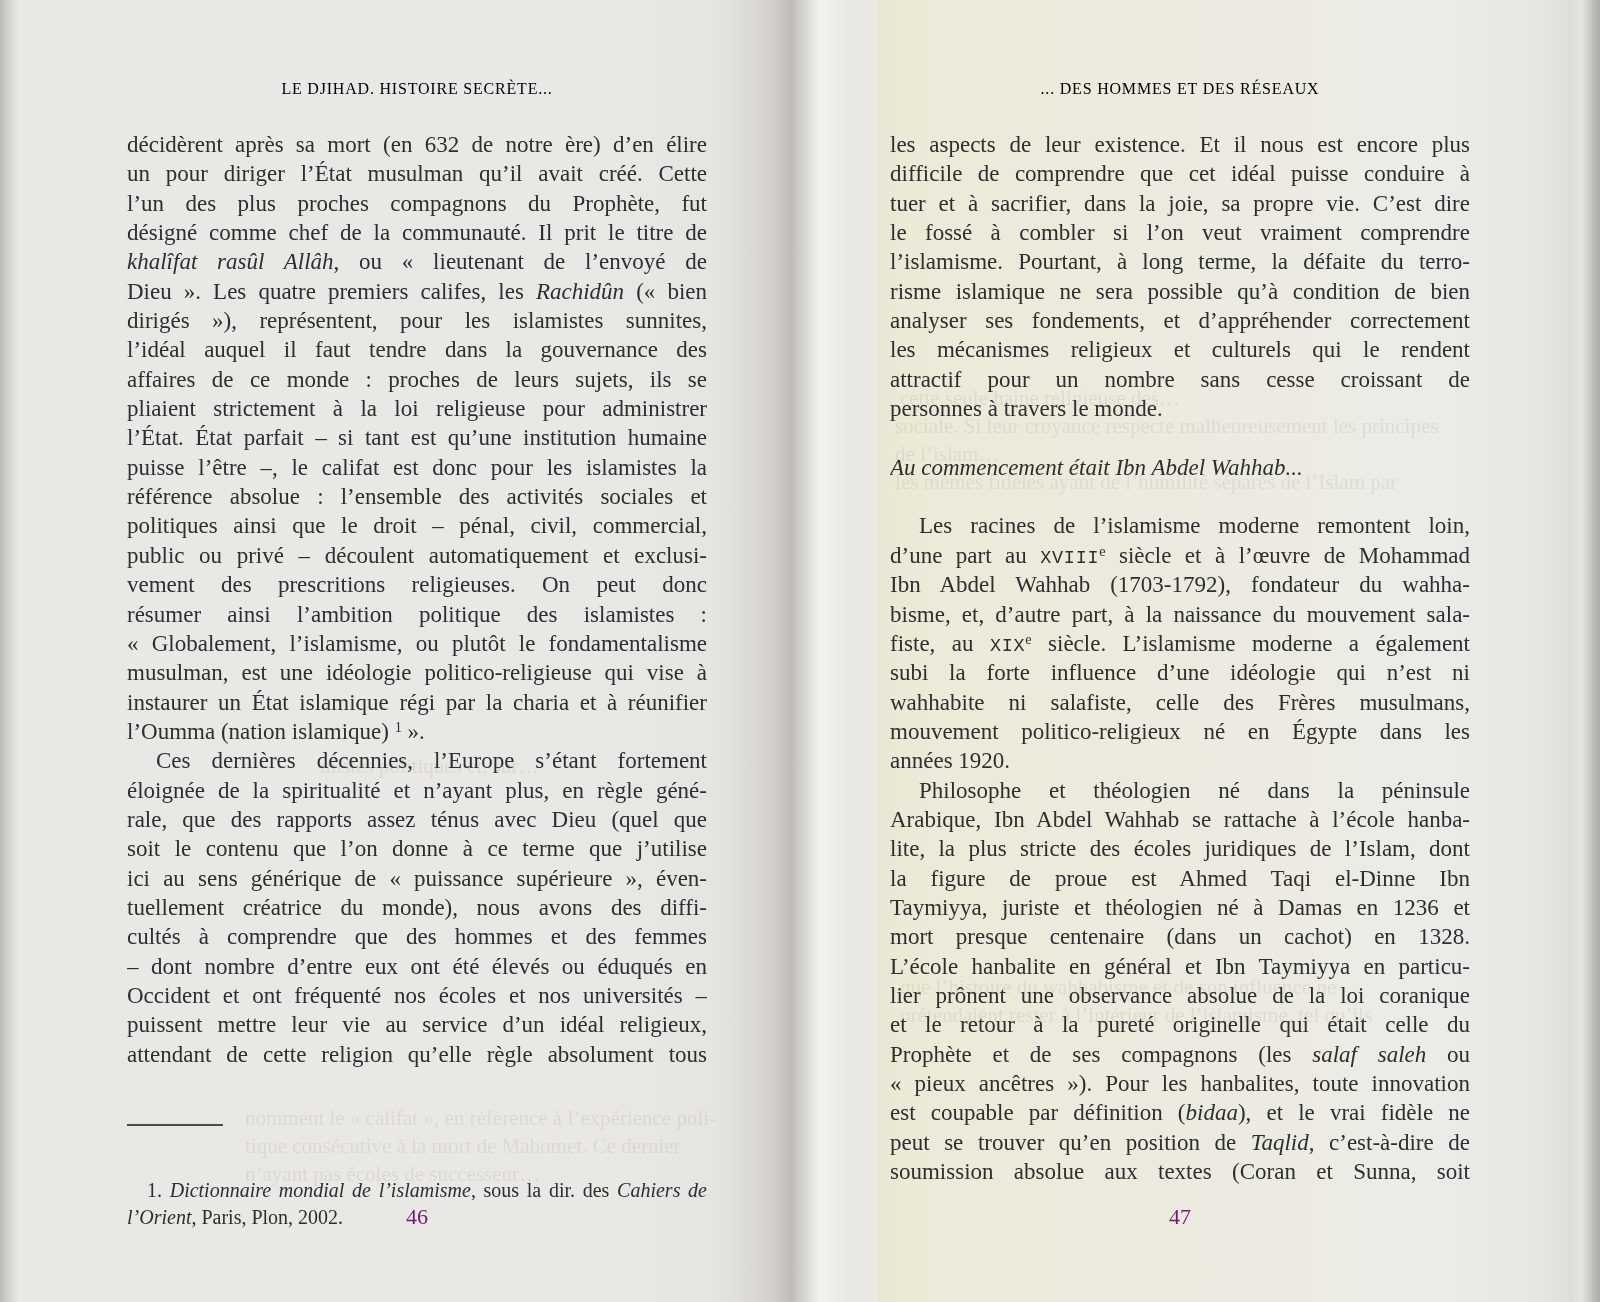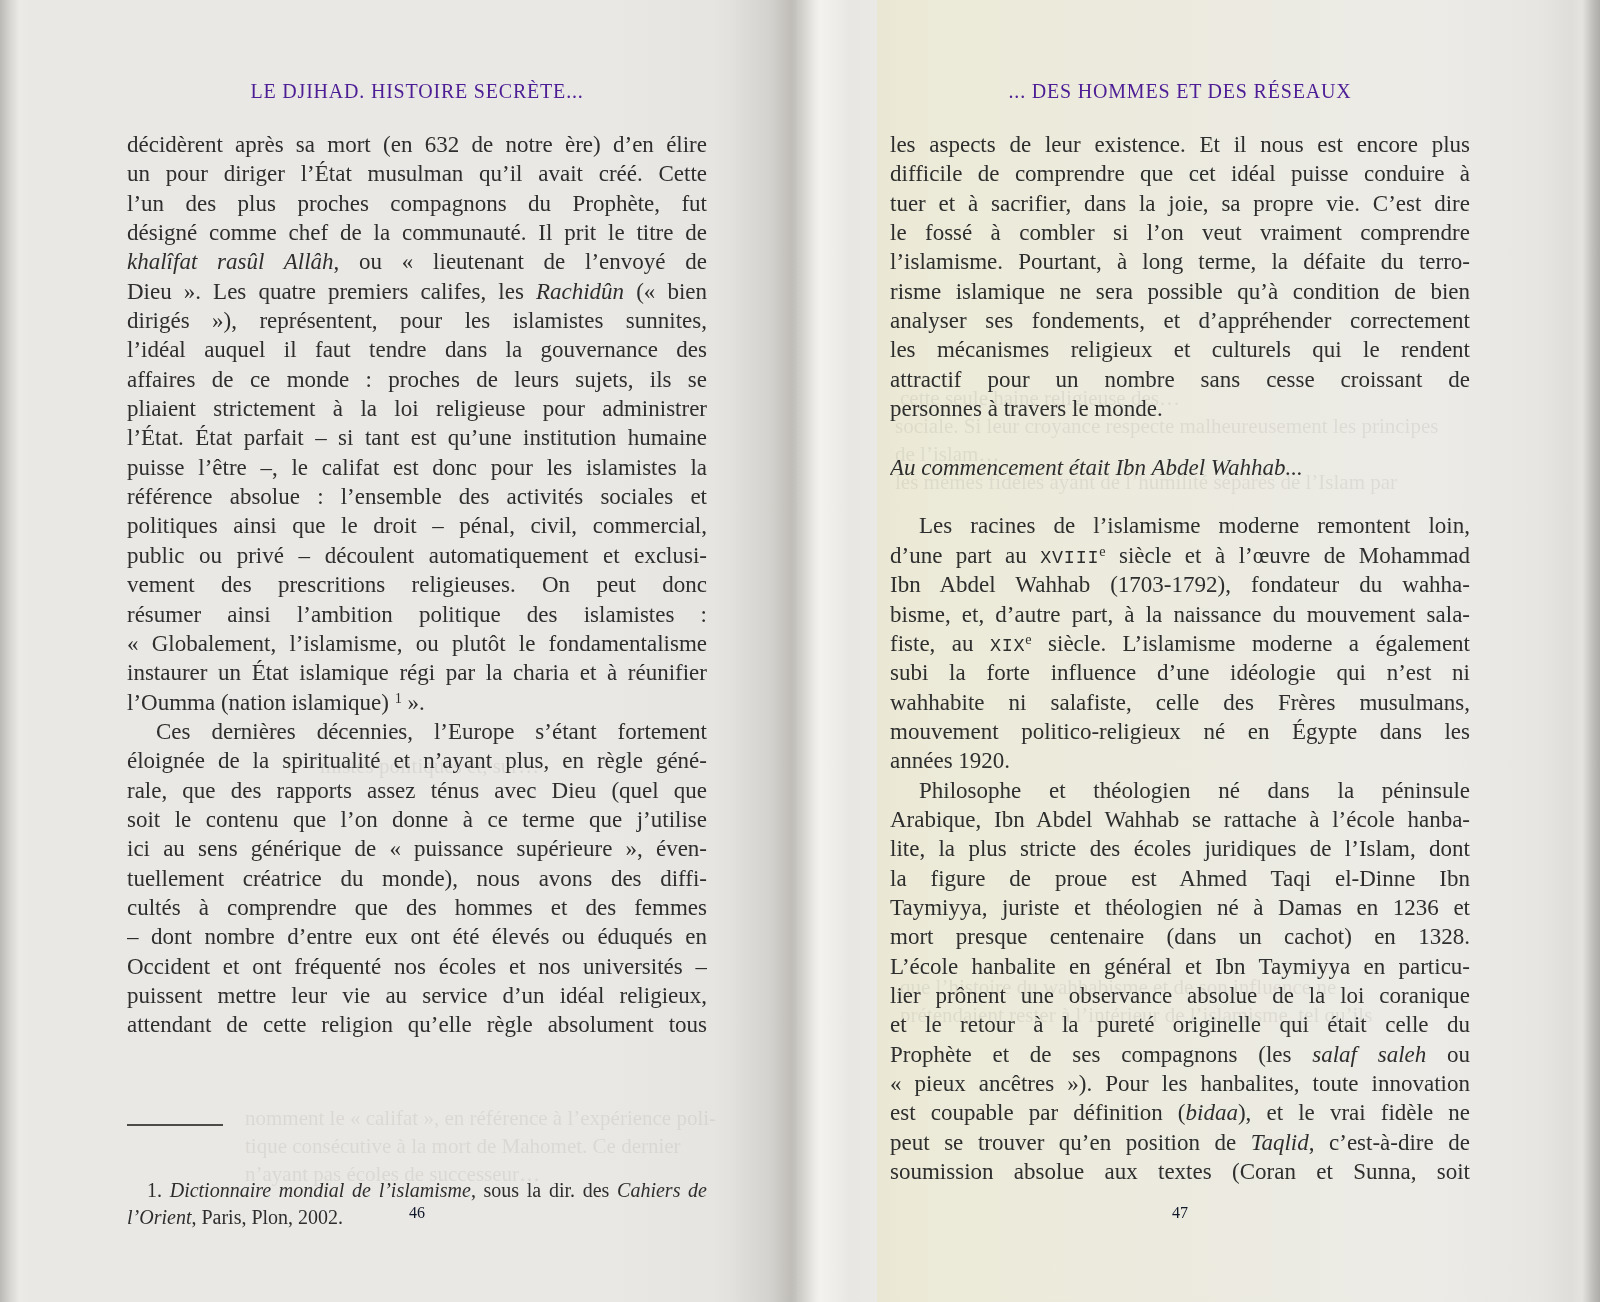--- a/index.html
+++ b/index.html
@@ -10,42 +10,42 @@
     background:linear-gradient(90deg,#d8d6d2 0px,#e6e4e0 10px,#eae8e4 26px,#eae8e4 600px,#e6e4e0 730px,#dcdad6 775px,#d2d0cc 792px,#d8d6d2 797px);}
   .page-right{left:797px;width:803px;
     background:linear-gradient(90deg,#dcdad6 0px,#efede9 20px,#eeece8 80px,#ecead6 0,#ecebe7 640px,#e8e6e2 740px,#dfddd9 775px,#cfcdc9 803px);}
   .gutter{position:absolute;left:714px;top:0;width:190px;height:1302px;pointer-events:none;
     background:linear-gradient(90deg,rgba(60,55,48,0) 0%,rgba(60,55,48,0.05) 28%,rgba(60,55,48,0.12) 40%,rgba(60,55,48,0.09) 46%,rgba(255,255,250,0.28) 56%,rgba(60,55,48,0.03) 72%,rgba(60,55,48,0) 100%);}
   .edge-left{position:absolute;left:0;top:0;width:30px;height:1302px;pointer-events:none;
     background:linear-gradient(90deg,rgba(40,38,35,0.16) 0%,rgba(40,38,35,0.07) 35%,rgba(255,255,255,0.15) 65%,rgba(40,38,35,0) 100%);}
   .edge-right{position:absolute;right:0;top:0;width:30px;height:1302px;pointer-events:none;
     background:linear-gradient(90deg,rgba(40,38,35,0) 0%,rgba(255,255,255,0.30) 40%,rgba(40,38,35,0.10) 75%,rgba(40,38,35,0.20) 100%);}
 
-  .runhead{position:absolute;top:80px;font-size:20px;letter-spacing:0.8px;color:#4c1d95;text-align:center;}
+  .runhead{position:absolute;top:80px;font-size:16px;letter-spacing:0.8px;color:#000000;text-align:center;}
   .runhead-left{left:127px;width:580px;}
   .runhead-right{left:890px;width:580px;}
 
   .textblock{position:absolute;top:130px;width:580px;font-size:23px;line-height:29.35px;}
   .tb-left{left:127px;}
   .tb-right{left:890px;}
   .line{height:29.35px;overflow:hidden;text-align:justify;text-align-last:justify;}
   .line.end{text-align-last:left;}
   .line.indent{text-indent:29px;}
   .line.blank{}
   .line.heading{text-align:left;text-align-last:left;}
   .i{font-style:italic;}
   .sup{font-size:0.62em;position:relative;top:-0.45em;}
   .sc{font-size:0.8em;letter-spacing:0.04em;font-family:Liberation Mono, monospace;}
 
   .footnote-rule{position:absolute;left:127px;top:1124px;width:96px;border-top:2px solid #4c4b4a;}
   .footnote{position:absolute;left:127px;top:1136px;width:580px;font-size:20px;line-height:26.5px;}
   .footnote .line{height:26.5px;line-height:26.5px;}
   .footnote .line.indent{text-indent:20px;margin-top:41px;}
 
-  .pagenum{position:absolute;top:1204px;font-size:16px;color:#0f172a;text-align:center;}
+  .pagenum{position:absolute;top:1204px;font-size:22px;color:#701a75;text-align:center;}
   .pagenum-left{left:127px;width:580px;}
   .pagenum-right{left:890px;width:580px;}
 
   .ghost{position:absolute;font-size:21px;color:#4a4640;opacity:0.09;filter:blur(0.7px);white-space:nowrap;}
 </style>
 </head>
 <body>
 
 <div class="scan">
 
@@ -67,20 +67,21 @@
       <div class="line"><span>affaires de ce monde : proches de leurs sujets, ils se</span></div>
       <div class="line"><span>pliaient strictement à la loi religieuse pour administrer</span></div>
       <div class="line"><span>l’État. État parfait – si tant est qu’une institution humaine</span></div>
       <div class="line"><span>puisse l’être –, le califat est donc pour les islamistes la</span></div>
       <div class="line"><span>référence absolue : l’ensemble des activités sociales et</span></div>
       <div class="line"><span>politiques ainsi que le droit – pénal, civil, commercial,</span></div>
       <div class="line"><span>public ou privé – découlent automatiquement et exclusi-</span></div>
       <div class="line"><span>vement des prescritions religieuses. On peut donc</span></div>
       <div class="line"><span>résumer ainsi l’ambition politique des islamistes :</span></div>
       <div class="line"><span>« Globalement, l’islamisme, ou plutôt le fondamentalisme</span></div>
+      <div class="line"><span>musulman, est une idéologie politico-religieuse qui vise à</span></div>
       <div class="line"><span>instaurer un État islamique régi par la charia et à réunifier</span></div>
       <div class="line end"><span>l’Oumma (nation islamique) </span><span class="sup">1</span><span> ».</span></div>
       <div class="line indent"><span>Ces dernières décennies, l’Europe s’étant fortement</span></div>
       <div class="line"><span>éloignée de la spiritualité et n’ayant plus, en règle géné-</span></div>
       <div class="line"><span>rale, que des rapports assez ténus avec Dieu (quel que</span></div>
       <div class="line"><span>soit le contenu que l’on donne à ce terme que j’utilise</span></div>
       <div class="line"><span>ici au sens générique de « puissance supérieure », éven-</span></div>
       <div class="line"><span>tuellement créatrice du monde), nous avons des diffi-</span></div>
       <div class="line"><span>cultés à comprendre que des hommes et des femmes</span></div>
       <div class="line"><span>– dont nombre d’entre eux ont été élevés ou éduqués en</span></div>

